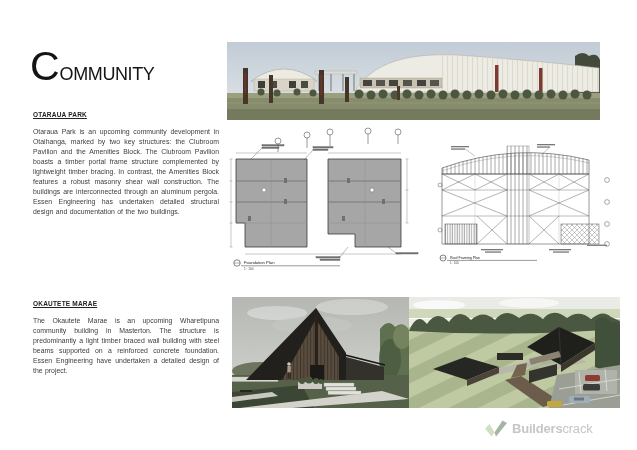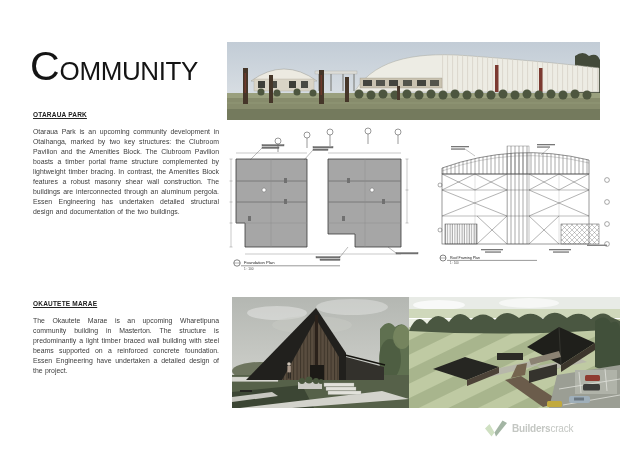--- a/index.html
+++ b/index.html
@@ -1,39 +1,39 @@
 <!DOCTYPE html>
 <html><head>
 <meta charset="utf-8">
 <style>
   html,body{margin:0;padding:0;background:#ffffff;}
   .page{position:relative;width:637px;height:450px;background:#fff;overflow:hidden;
         font-family:"Liberation Sans",sans-serif;}
   
   .title{position:absolute;left:30px;top:46px;color:#141414;white-space:nowrap;}
   .title .initial{font-size:41px;font-weight:400;line-height:1;letter-spacing:0;}
-  .title .rest{font-size:26px;font-weight:400;letter-spacing:-0.4px;}
+  .title .rest{font-size:18px;font-weight:400;letter-spacing:-0.4px;}
   
   .section{position:absolute;left:33px;width:186px;color:#3c3c3c;}
   .section h2{font-size:6.5px;font-weight:700;letter-spacing:0.2px;color:#222;
               text-decoration:underline;margin:0 0 9px 0;}
   .section p{font-size:6.9px;line-height:10px;text-align:justify;margin:0;word-spacing:0.5px;}
   #section-otaraua{top:111px;}
   #section-okautete{top:300px;}
   
   .img{position:absolute;overflow:hidden;}
   .img svg{display:block;width:100%;height:100%;}
   #top-render{left:227px;top:42px;width:373px;height:78px;}
   #foundation-plan{left:228px;top:126px;width:200px;height:147px;}
   #roof-plan{left:437px;top:140px;width:188px;height:126px;}
   #marae-render{left:232px;top:297px;width:177px;height:111px;}
   #aerial-render{left:409px;top:297px;width:211px;height:111px;}
   
   .logo{position:absolute;left:485px;top:420px;display:flex;align-items:center;gap:5px;}
-  .logo .wordmark{font-size:10px;color:#c4c7c3;letter-spacing:-0.2px;white-space:nowrap;}
+  .logo .wordmark{font-size:13px;color:#c4c7c3;letter-spacing:-0.2px;white-space:nowrap;}
   .logo .wordmark .bold{font-weight:700;}
   .logo .wordmark .light{font-weight:400;}
 </style>
 </head>
 <body>
 
 <div class="page">
 
   <div class="title">
     <span class="initial">C</span><span class="rest">OMMUNITY</span>

